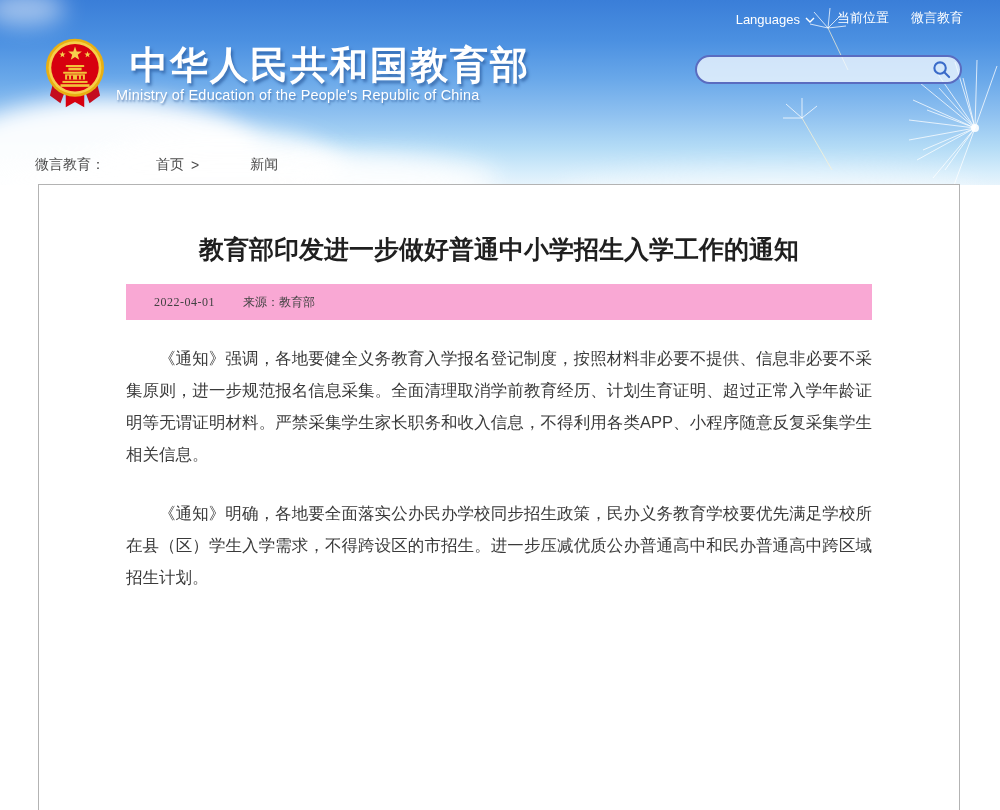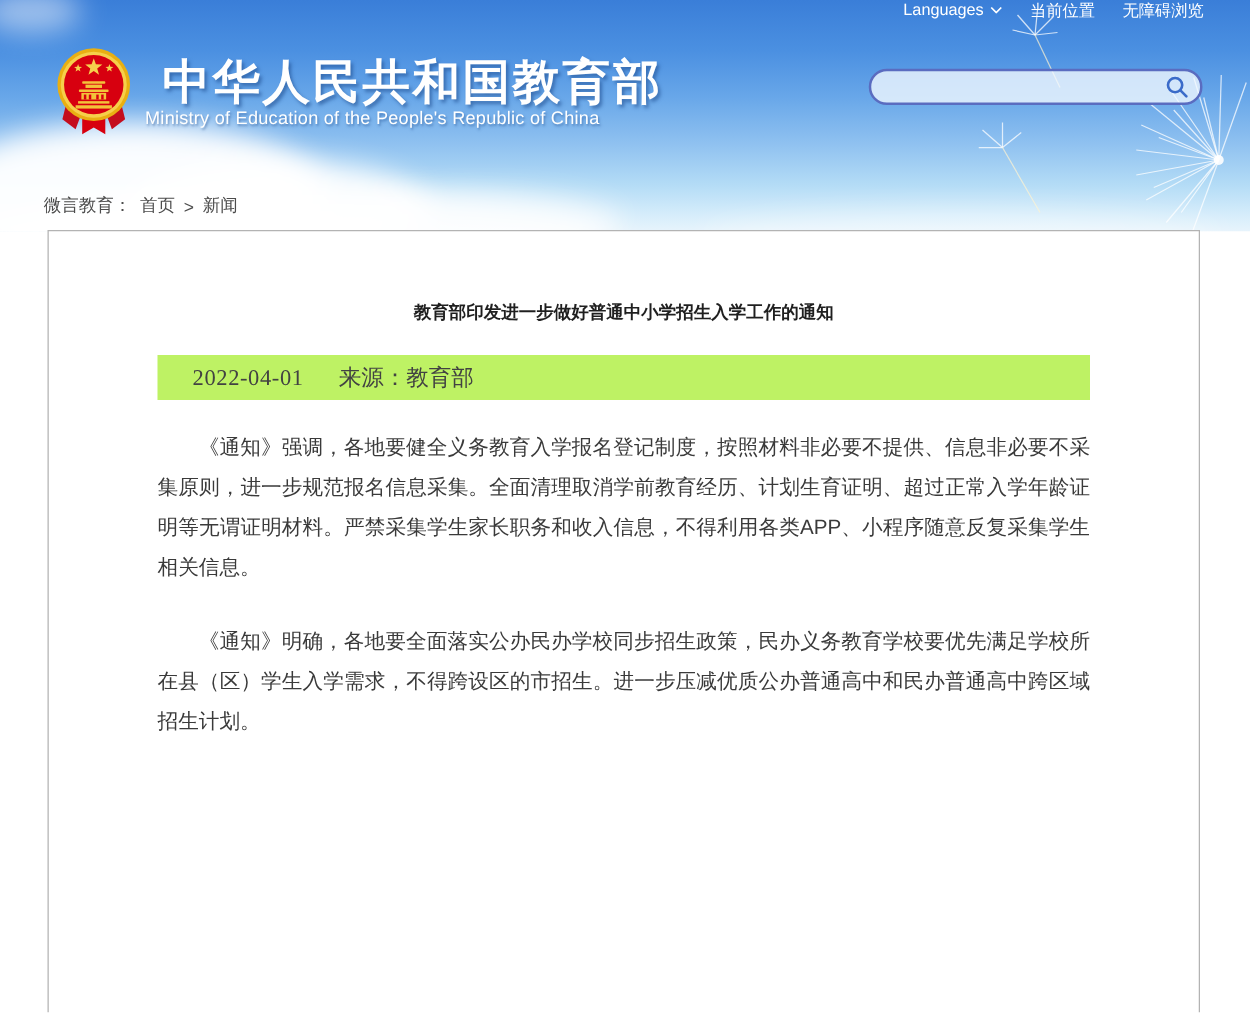--- a/index.html
+++ b/index.html
@@ -22,21 +22,21 @@
   .cloud.c3 { left:-30px; top:152px; width:520px; height:75px;  opacity:.8; }
   .cloud.c4 { left:270px; top:152px; width:230px; height:50px;  opacity:.5; }
   .cloud.c5 { left:-15px; top:-8px;  width:80px;  height:34px;  opacity:.5; }
   .cloud.c6 { left:560px; top:168px; width:420px; height:46px;  opacity:.35; }
 
   .dandelion { position:absolute; right:0; top:0; width:260px; height:185px; pointer-events:none; }
 
   
   .topbar {
     position:absolute; top:0; right:37px; height:27px;
-    display:flex; align-items:flex-start; gap:22px;
+    display:flex; align-items:flex-end; gap:22px;
     color:#fff; font-size:13px; z-index:5;
   }
   .topbar .tlink { display:flex; align-items:center; gap:5px; cursor:pointer; white-space:nowrap; }
   .chevron { width:10px; height:6px; display:inline-block; }
 
   
   .emblem { position:absolute; left:42px; top:35px; width:66px; height:76px; z-index:4; cursor:pointer; }
   .site-title {
     position:absolute; left:130px; top:40px; z-index:4;
     font-size:38px; font-weight:bold; color:#fff; letter-spacing:2px;
@@ -58,36 +58,36 @@
     display:flex; align-items:center; padding:0 9px 0 14px;
   }
   .search-input { flex:1; border:none; background:transparent; outline:none; font-size:14px; color:#333; height:22px; }
   .search-btn { width:20px; height:20px; border:none; background:transparent; cursor:pointer; padding:0; display:flex; align-items:center; justify-content:center; }
 
   
   .breadcrumb {
     position:absolute; left:35px; top:156px; z-index:5;
     font-size:14px; color:#4c4c4c; display:flex; gap:7px; align-items:center;
   }
-  .breadcrumb .crumb { cursor:pointer; color:#4c4c4c; text-decoration:none; }
+  .breadcrumb .crumb { cursor:pointer; color:#4c4c4c; text-decoration:none;margin-left:44px; }
 
   
   .panel {
     position:absolute; left:38px; top:184px; width:922px; height:660px;
     background:#fff; border:1px solid #b3b3b3;
   }
   .article-title {
     margin:50px 90px 0; text-align:center;
-    font-size:14px; line-height:29px; font-weight:bold; color:#1f1f1f;
+    font-size:25px; line-height:29px; font-weight:bold; color:#1f1f1f;
   }
   .meta-bar {
-    margin:20px 87px 0; height:36px; background:#bef264;
+    margin:20px 87px 0; height:36px; background:#f9a8d4;
     display:flex; align-items:center; padding-left:28px;
     font-family:"Liberation Serif","DejaVu Serif",serif;
-    font-size:18px; color:#424242;
+    font-size:12px; color:#424242;
   }
   .meta-date { margin-right:28px; letter-spacing:.5px; }
   .article-body {
     margin:0 87px; padding-top:22px;
     font-size:16.5px; line-height:32px; color:#3a3a3a;
     text-align:justify;
   }
   .article-body p { text-indent:2em; margin:0 0 27px; }
 </style>
 </head>
@@ -150,21 +150,21 @@
       <span class="tlink">
         <span>Languages</span>
         <svg class="chevron" viewBox="0 0 10 6">
             <polyline points="1,1 5,5 9,1" fill="none" stroke="#fff" stroke-width="1.4"></polyline>
           </svg>
       </span>
       <span class="tlink">
         <span>当前位置</span>
       </span>
       <span class="tlink">
-        <span>无障碍浏览</span>
+        <span>微言教育</span>
       </span>
     </div>
 
     <svg class="emblem" viewBox="0 0 100 112">
 
       <polygon points="16,74 34,86 28,102 12,90" fill="#c40d1e"></polygon>
       <polygon points="84,74 66,86 72,102 88,90" fill="#c40d1e"></polygon>
       <polygon points="36,88 64,88 64,108 50,100 36,108" fill="#d7000f"></polygon>
 
       <circle cx="50" cy="48" r="44" fill="#e9af12"></circle>

